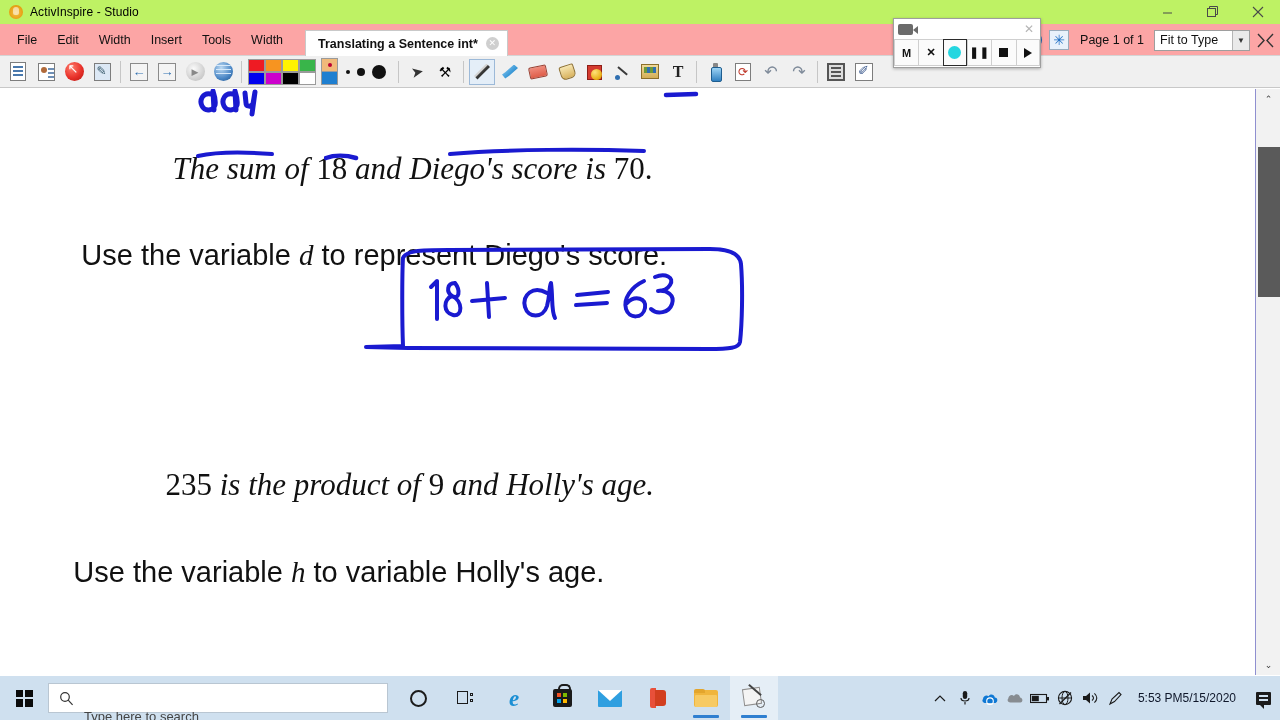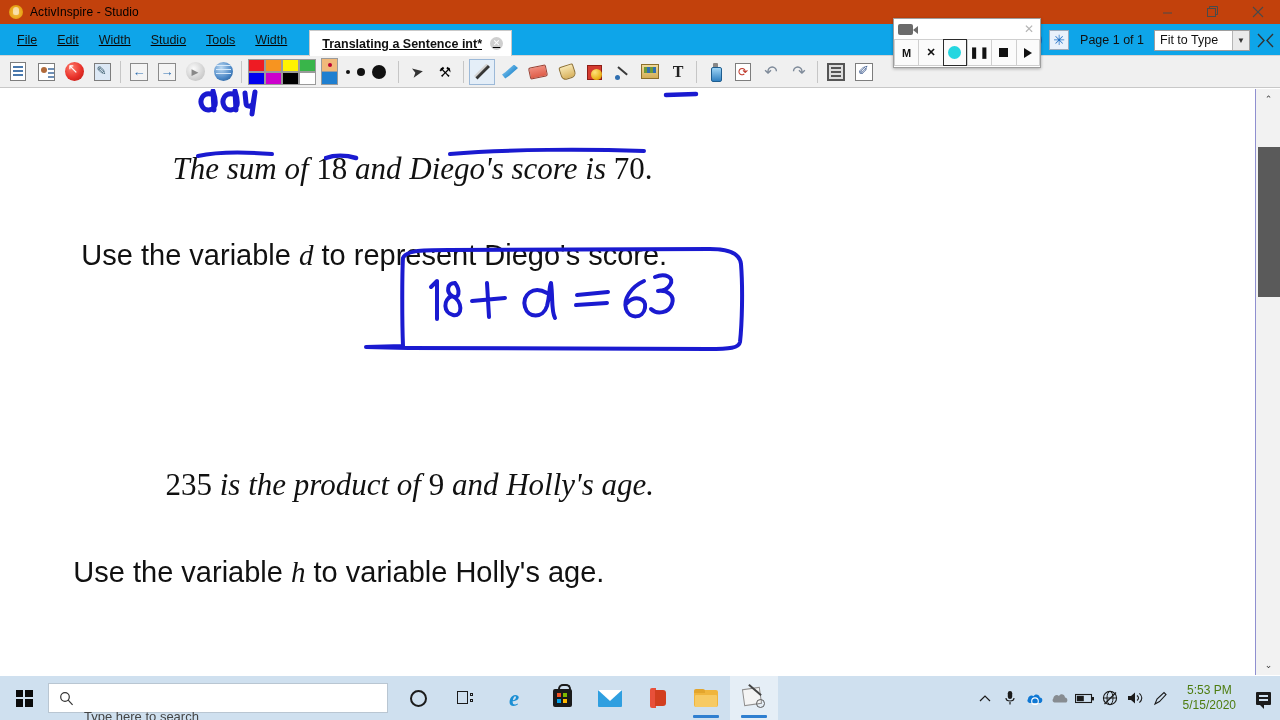--- a/index.html
+++ b/index.html
@@ -11,21 +11,21 @@
   }
   #app {
     position: relative;
     width: 1280px; height: 720px;
     background: #ffffff;
   }
 
   
   .titlebar {
     position: absolute; left: 0; top: 0; width: 1280px; height: 24px;
-    background: #c2410c;
+    background: #bef264;
     display: flex; align-items: center;
   }
   .titlebar .app-icon {
     width: 16px; height: 16px; margin-left: 8px; margin-right: 6px;
     position: relative;
   }
   .titlebar .app-icon .hand {
     position:absolute; left:1px; top:1px; width:14px; height:14px;
     border-radius: 50%;
     background: radial-gradient(circle at 50% 55%, #f5c24a 0%, #e8a317 60%, #cc8a0c 100%);
@@ -42,23 +42,23 @@
   }
   .win-btn {
     width: 45px; height: 24px; display: flex; align-items: center; justify-content: center;
     color: #4a4a4a;
   }
   .win-btn svg { display:block; }
 
   
   .menubar {
     position: absolute; left: 0; top: 24px; width: 1280px; height: 32px;
-    background: #0ea5e9;
+    background: #fca5a5;
     border-bottom: 1px solid #d4d4d4;
-    display: flex;  text-decoration: underline;
+    display: flex; 
   }
   .menu-items { display: flex; align-items: center; height: 32px; padding-left: 7px; }
   .menu-item {
     font-size: 12.5px; color: #111; padding: 4px 10px; line-height: 16px;
   }
 
   
   .doc-tab {
     margin-left: 12px;
     height: 26px;
@@ -445,22 +445,22 @@
     transform: rotate(40deg);
   }
   .activ-icon .loupe {
     position:absolute; right:0px; bottom:0px; width:9px;height:9px;border:1.6px solid #5a5a5a;border-radius:50%;
   }
   .tray {
     position: absolute; right: 0; bottom: 0; height: 44px; display: flex; align-items: center;
   }
   .tray-ico { width: 25px; height: 44px; display:flex; align-items:center; justify-content:center; color:#1b1b1b; }
   .clock {
-    display: flex; flex-direction: column; align-items: center; justify-content: center;
-    font-size: 12px; color: #4d7c0f; line-height: 15px; padding: 0 10px;
+    display: flex; flex-direction: row; justify-content: center;
+    font-size: 12px; color: #0f172a; line-height: 15px; padding: 0 10px;
   }
   .notif {
     width: 34px; height: 44px; display: flex; align-items: center; justify-content: center;
   }
   .notif-sq {
     width: 15px; height: 13px; background: #1b1b1b; position: relative; border-radius: 1px;
     display:flex; flex-direction:column; align-items:center; justify-content:center; gap:2px;
   }
   .notif-sq i { width: 9px; height: 1.6px; background: #cfe0ef; display:block; }
   .notif-sq:after {
@@ -497,21 +497,21 @@
         </svg>
       </div>
     </div>
   </div>
 
   <div class="menubar">
     <div class="menu-items">
       <div class="menu-item">File</div>
       <div class="menu-item">Edit</div>
       <div class="menu-item">Width</div>
-      <div class="menu-item">Studio</div>
+      <div class="menu-item">Insert</div>
       <div class="menu-item">Tools</div>
       <div class="menu-item">Width</div>
     </div>
     <div class="doc-tab">
       <span class="tab-label">Translating a Sentence int*</span>
       <span class="tab-close">✕</span>
     </div>
 
     <div class="menu-right">
       <div class="mr-icon">

